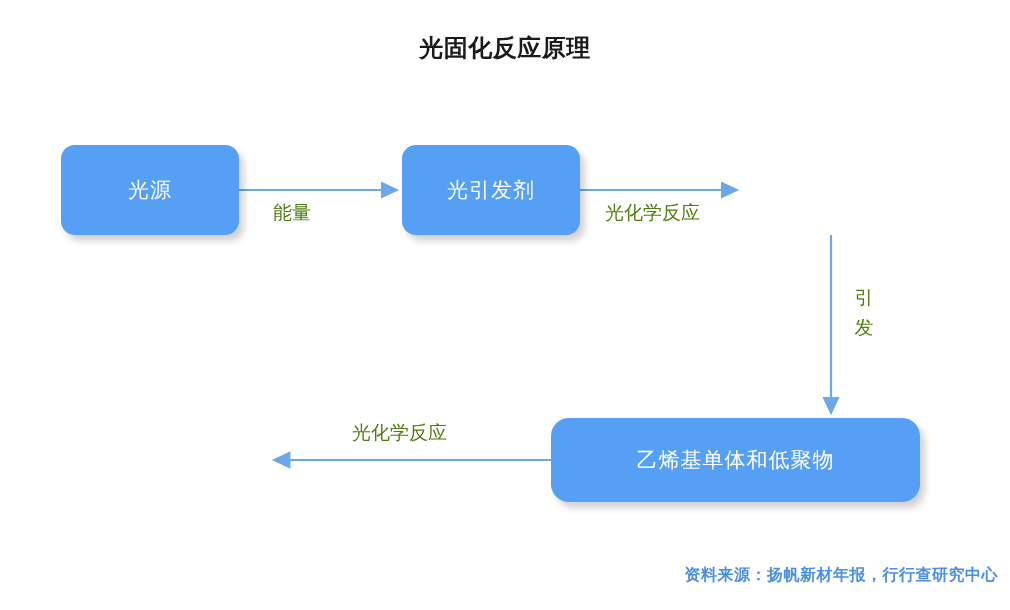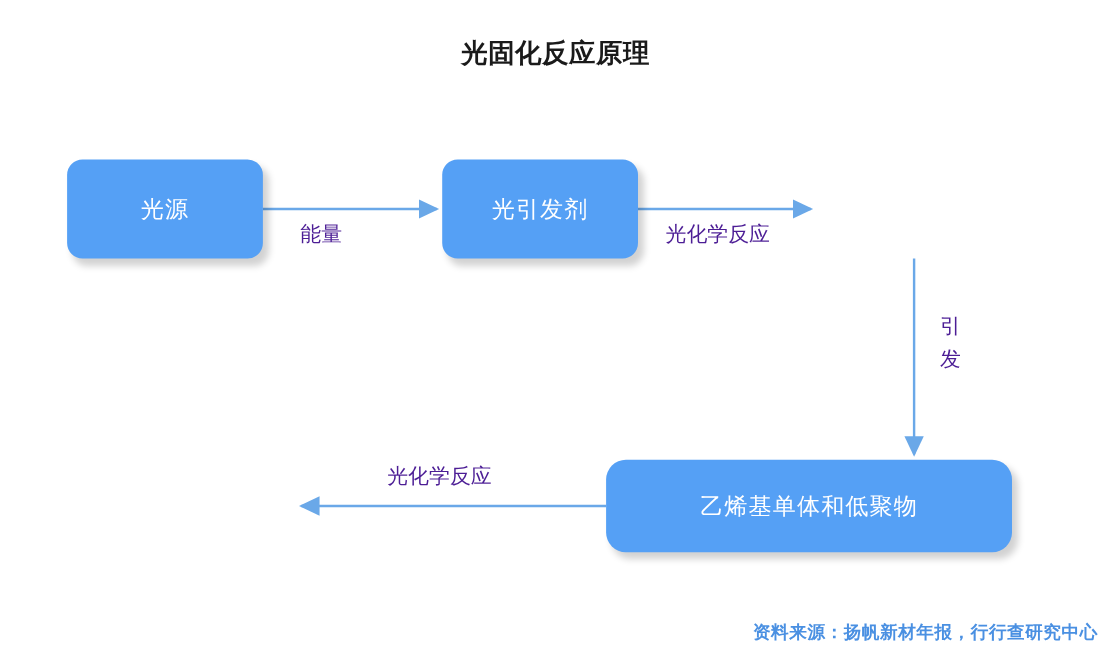--- a/index.html
+++ b/index.html
@@ -59,21 +59,21 @@
     top: 0;
     width: 1010px;
     height: 610px;
     pointer-events: none;
   }
 
   
   .edge-label {
     position: absolute;
     font-size: 19px;
-    color: #4c1d95;
+    color: #4d7c0f;
     white-space: nowrap;
   }
   #label-energy        { left: 273px; top: 200px; }
   #label-photochem-top { left: 605px; top: 200px; }
   #label-init {
     left: 849px;
     top: 283px;
     width: 30px;
     line-height: 30px;
     text-align: center;

